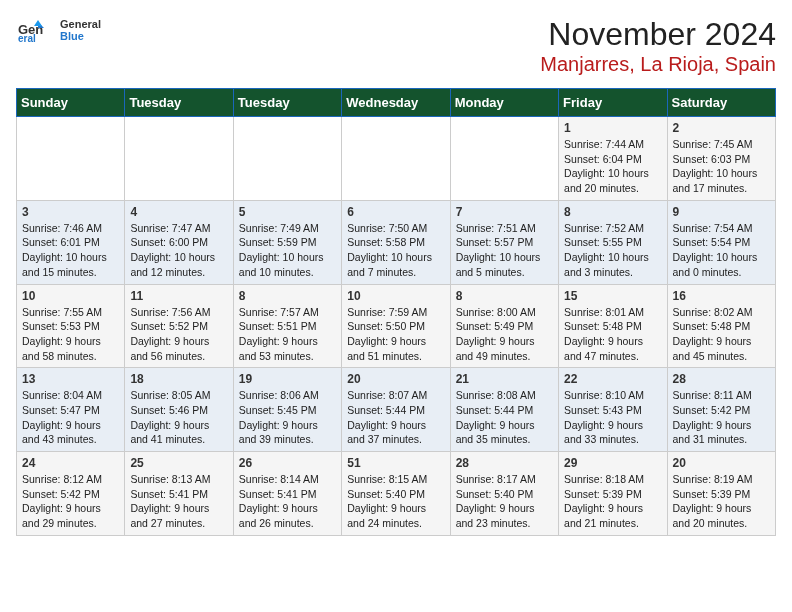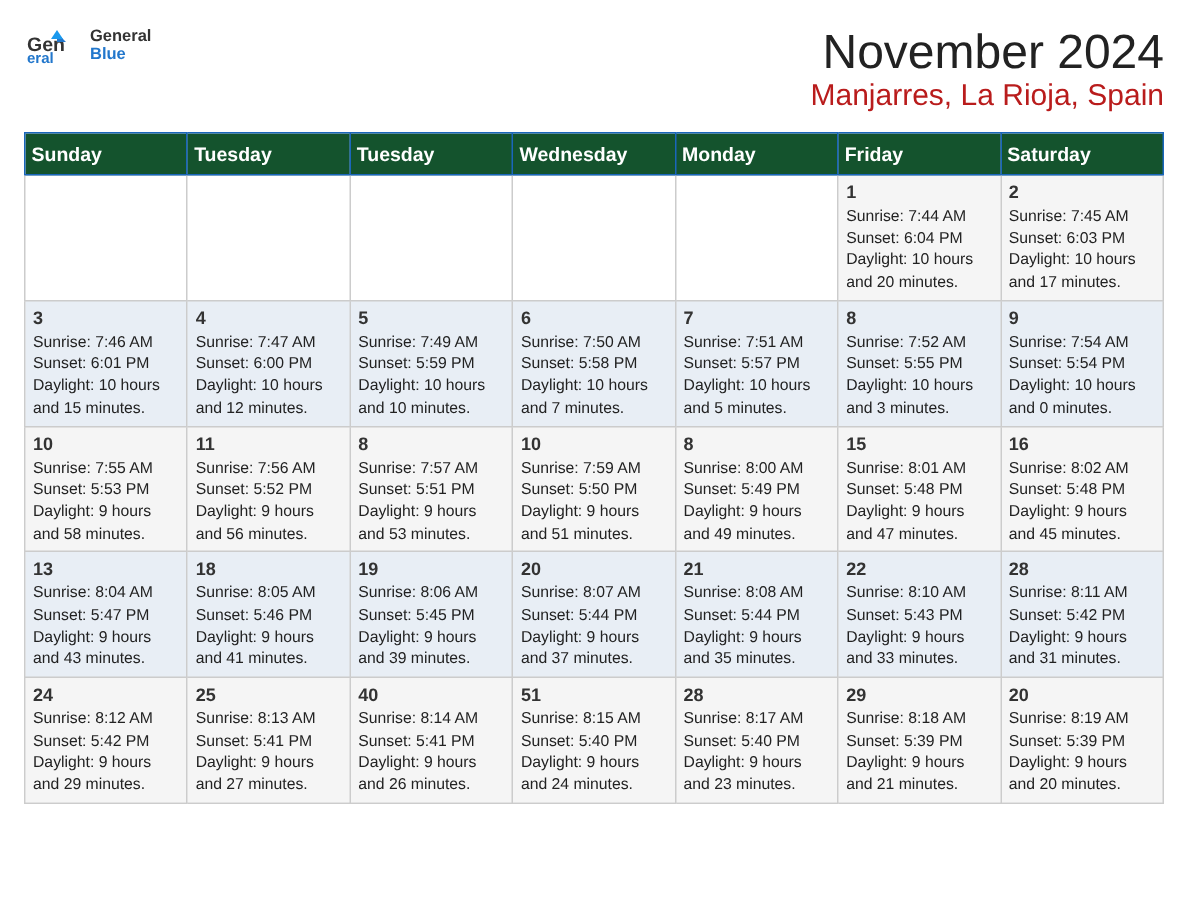--- a/index.html
+++ b/index.html
@@ -232,21 +232,21 @@
       <tr>
         <td>
           <div class="day-num">24</div>
           <div class="day-info">Sunrise: 8:12 AM<br>Sunset: 5:42 PM<br>Daylight: 9 hours and 29 minutes.</div>
         </td>
         <td>
           <div class="day-num">25</div>
           <div class="day-info">Sunrise: 8:13 AM<br>Sunset: 5:41 PM<br>Daylight: 9 hours and 27 minutes.</div>
         </td>
         <td>
-          <div class="day-num">40</div>
+          <div class="day-num">26</div>
           <div class="day-info">Sunrise: 8:14 AM<br>Sunset: 5:41 PM<br>Daylight: 9 hours and 26 minutes.</div>
         </td>
         <td>
           <div class="day-num">51</div>
           <div class="day-info">Sunrise: 8:15 AM<br>Sunset: 5:40 PM<br>Daylight: 9 hours and 24 minutes.</div>
         </td>
         <td>
           <div class="day-num">28</div>
           <div class="day-info">Sunrise: 8:17 AM<br>Sunset: 5:40 PM<br>Daylight: 9 hours and 23 minutes.</div>
         </td>

